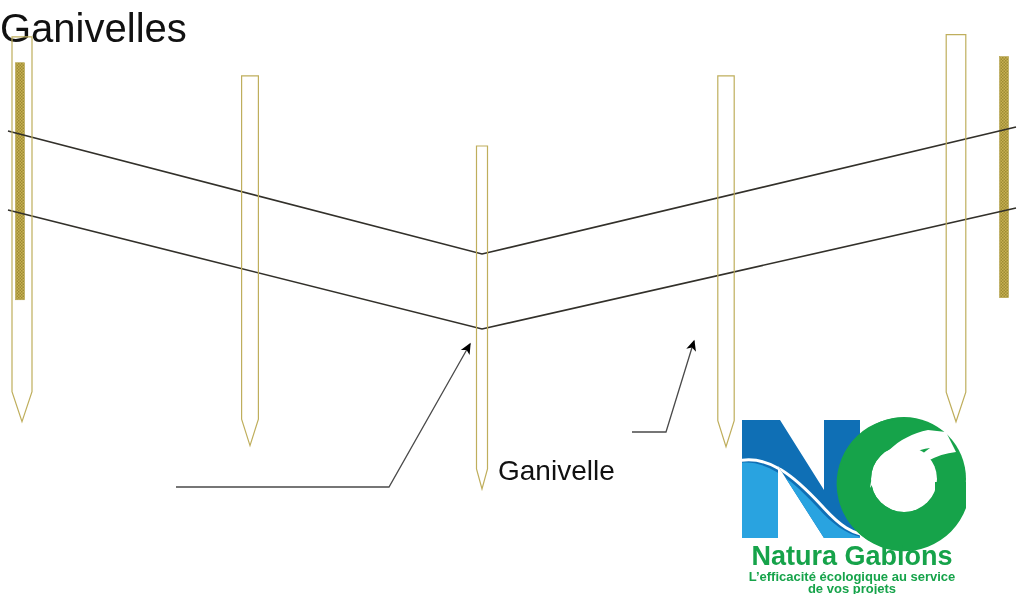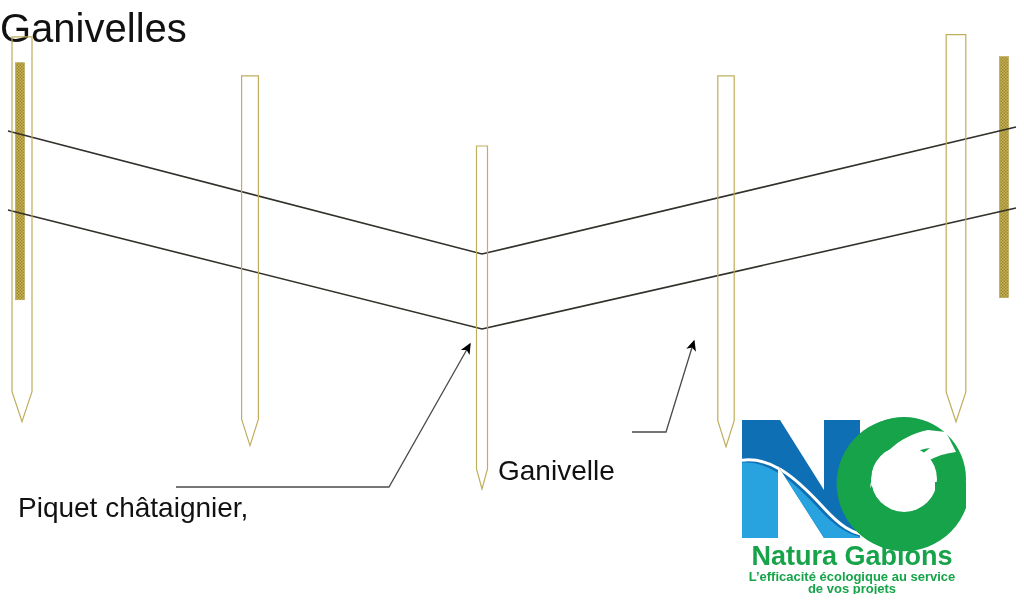--- a/index.html
+++ b/index.html
@@ -203,21 +203,20 @@
         <path d="M946.2,34.6 H965.8 V392.2 L956.0,421.8 L946.2,392.2 Z" fill="none" stroke="#bfae5c" stroke-width="1.2"></path>
       </g>
 
     <g id="leaders-layer">
       <path id="post-leader" fill="none" stroke="#4a4a4a" stroke-width="1.3" marker-end="url(#arrowhead)" d="M176,487 H389 L470,344"></path>
       <path id="picket-leader" fill="none" stroke="#4a4a4a" stroke-width="1.3" marker-end="url(#arrowhead)" d="M632,432 H666 L694,341"></path>
     </g>
   </svg>
 
   <div class="anno" id="piquet-label">
-    <div>Piquet châtaignier,</div>
     
   </div>
 
   <div class="anno" id="ganivelle-label">Ganivelle</div>
 
   <div id="logo">
     <svg viewBox="0 0 240 182" width="240" height="182" xmlns="http://www.w3.org/2000/svg">
       <defs>
         <clipPath id="clipN">
           <path d="M10,8 H48 L92,78 V8 H128 V126 H92 L46,54 V126 H10 Z"></path>

